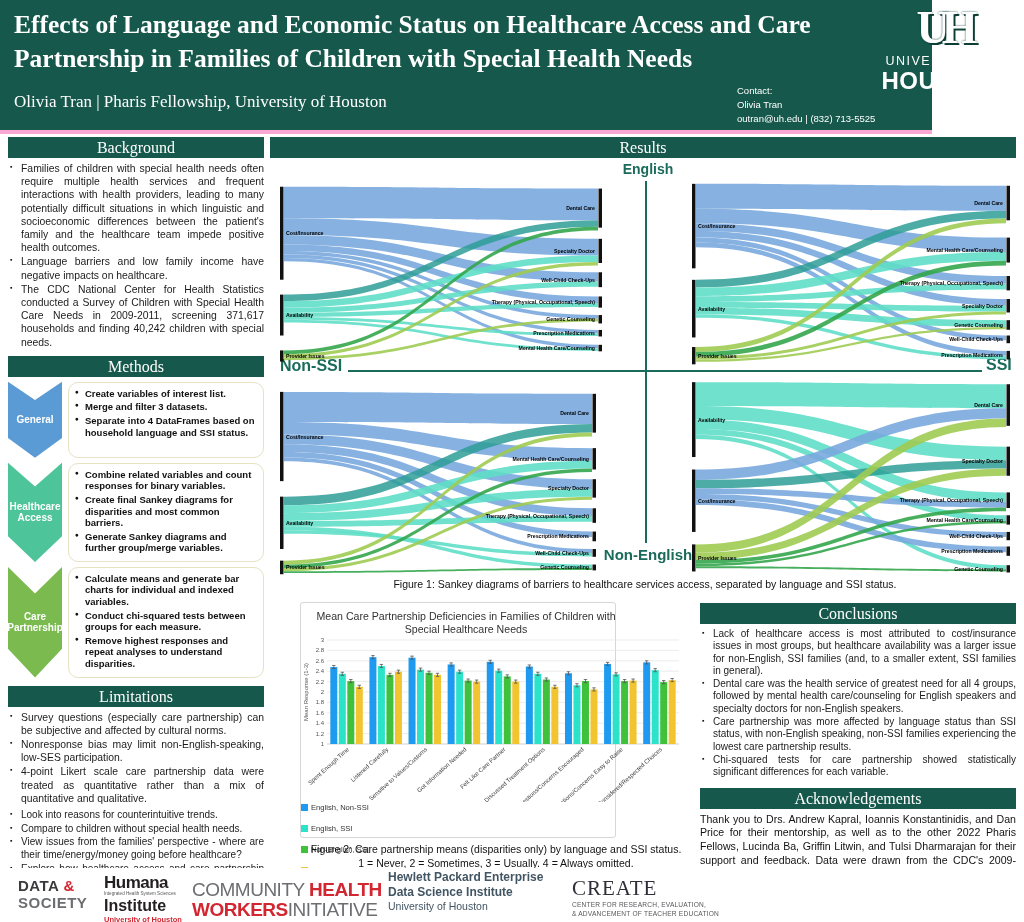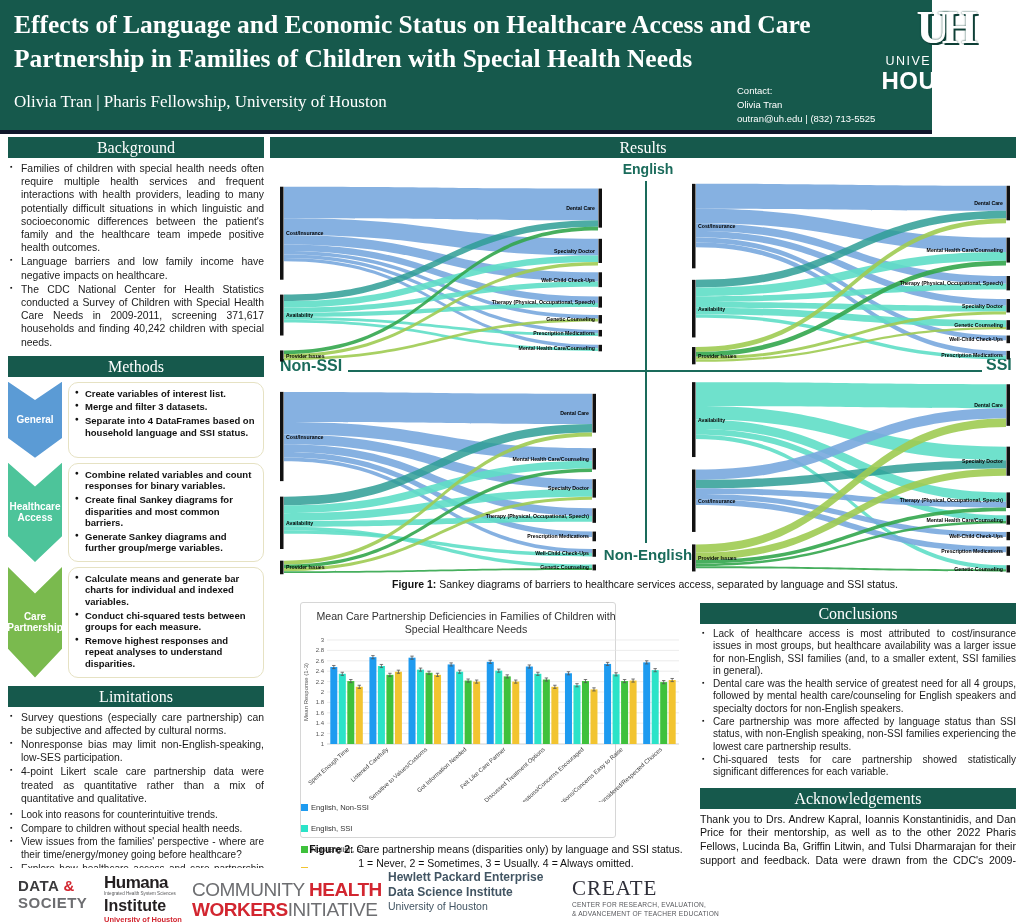--- a/index.html
+++ b/index.html
@@ -1,18 +1,18 @@
 <!DOCTYPE html>
 <html><head>
 <meta charset="utf-8">
 <style>
   html,body{margin:0;padding:0;background:#fff;}
   .poster{position:relative;width:1024px;height:922px;background:#ffffff;font-family:"Liberation Sans",sans-serif;overflow:hidden;}
   
-  .hdr{position:absolute;left:0;top:0;width:932px;height:130px;background:#16594C;border-bottom:4px solid #0f172a;}
+  .hdr{position:absolute;left:0;top:0;width:932px;height:130px;background:#16594C;border-bottom:4px solid #f9a8d4;}
   .hdr-title{position:absolute;left:14px;top:8px;width:820px;color:#fff;font-family:"Liberation Serif",serif;font-size:25.5px;line-height:1.32;font-weight:600;}
   .hdr-author{position:absolute;left:14px;top:92px;color:#fff;font-family:"Liberation Serif",serif;font-size:17px;}
   .hdr-contact{position:absolute;left:737px;top:84px;color:#fff;font-size:9.5px;line-height:1.45;}
   .hdr-logo{position:absolute;left:868px;top:4px;width:150px;text-align:center;color:#fff;}
   .uh-mono{font-family:"Liberation Serif",serif;font-weight:700;font-size:46px;letter-spacing:-8px;color:#fff;text-shadow:0 0 2px #0e3f36, 2px 2px 0 #0e3f36;line-height:1.05;}
   .uh-l1{font-size:12.5px;letter-spacing:1.5px;margin-top:2px;}
   .uh-l2{font-size:24px;font-weight:700;letter-spacing:0.5px;line-height:1.05;}
   
   .secbar{background:#16594C;color:#fff;font-family:"Liberation Serif",serif;font-size:16px;text-align:center;height:21px;line-height:21px;}
   .col-l{position:absolute;left:8px;top:137px;width:256px;}
@@ -27,21 +27,21 @@
   .chev-2{background:#7ABA4E;}
   .mbox{flex:1;margin-left:6px;border:1.5px solid #E6E2C3;border-radius:10px;padding:5px 6px;box-sizing:border-box;background:#fff;}
   .mbullets{margin:0;padding:0;list-style:none;font-size:9.5px;font-weight:700;line-height:1.22;color:#111;}
   .mbullets li{position:relative;padding-left:10px;margin-bottom:2px;}
   .mbullets li::before{content:"●";position:absolute;left:0;top:0;font-size:6.5px;}
   
   .results-bar{position:absolute;left:270px;top:137px;width:746px;}
   .qlabel{position:absolute;color:#1A6B5B;font-weight:700;}
   .divline{position:absolute;background:#1A6B5B;}
   .fig-caption{position:absolute;font-size:10.5px;color:#111;text-align:center;}
-  .fig-caption b{font-weight:700;}
+  .fig-caption b{font-weight:400;}
   svg text{font-family:"Liberation Sans",sans-serif;}
   .sankey{position:absolute;}
   
   .fig2{position:absolute;left:300px;top:602px;width:316px;height:236px;border:1px solid #d6d6d6;border-radius:3px;background:#fff;box-sizing:border-box;}
   .fig2-title{margin:7px auto 0 auto;width:330px;text-align:center;font-size:10.6px;color:#333;line-height:1.25;}
   .fig2-legend{display:flex;justify-content:center;gap:12px;font-size:7.6px;color:#333;margin-top:1px;flex-direction:column;}
   .fig2-legend .it{display:flex;align-items:center;gap:3px;}
   .fig2-legend .sw{width:7px;height:7px;display:inline-block;}
   
   .col-r{position:absolute;left:700px;top:603px;width:316px;}

